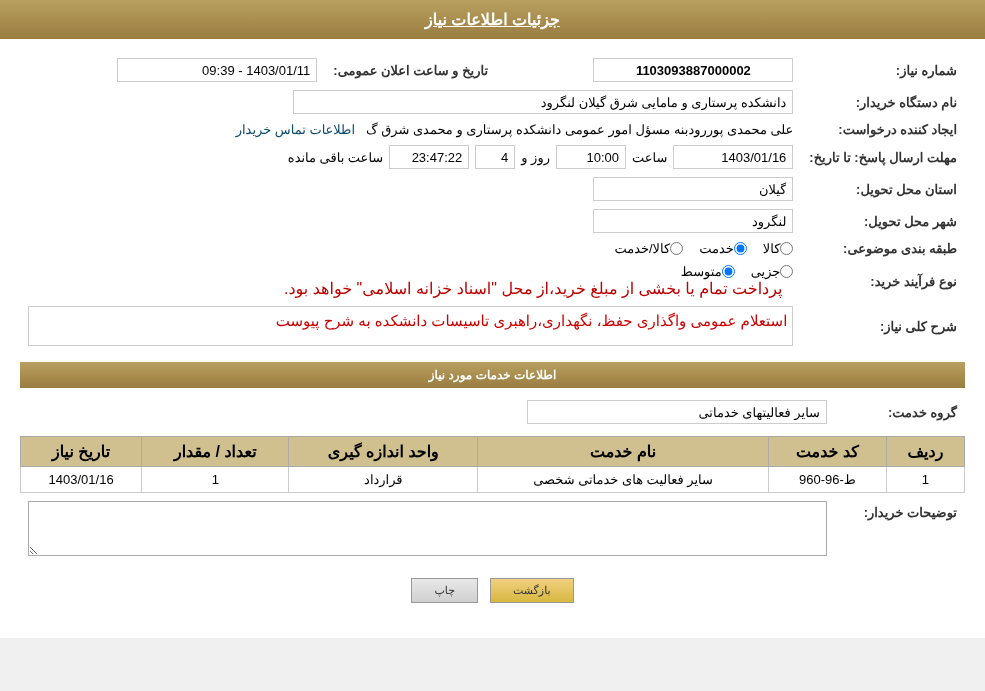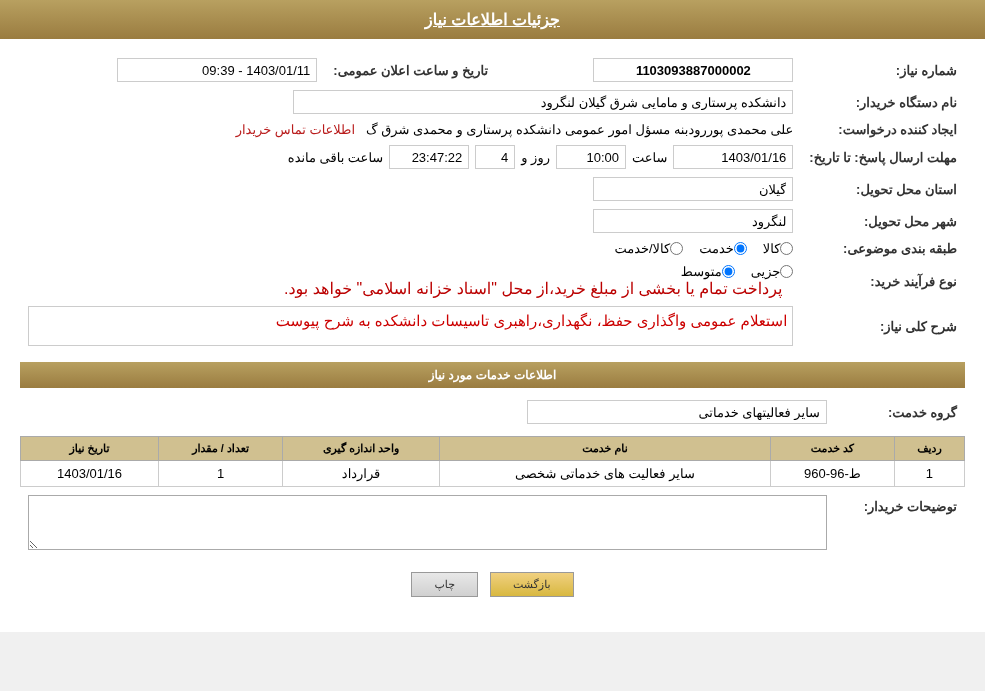--- a/index.html
+++ b/index.html
@@ -63,21 +63,21 @@
       height: 24px;
       direction: rtl;
     }
     .input-medium {
       width: 200px;
     }
     .input-small {
       width: 120px;
     }
     .link-style {
-      color: #b91c1c;
+      color: #0c4a6e;
       text-decoration: none;
     }
     .row-flex {
       display: flex;
       align-items: center;
       gap: 6px;
     }
     .radio-group {
       display: flex;
       gap: 16px;
@@ -108,21 +108,21 @@
       width: 100%;
       border-collapse: collapse;
       margin-top: 8px;
     }
     .services-table th {
       background: #d0c090;
       border: 1px solid #aaa;
       padding: 5px 8px;
       text-align: center;
       font-weight: bold;
-      font-size: 11px;
+      font-size: 16px;
     }
     .services-table td {
       border: 1px solid #ccc;
       padding: 5px 8px;
       text-align: center;
       background: #fff;
     }
     .services-table tr:nth-child(even) td {
       background: #f9f9f9;
     }

